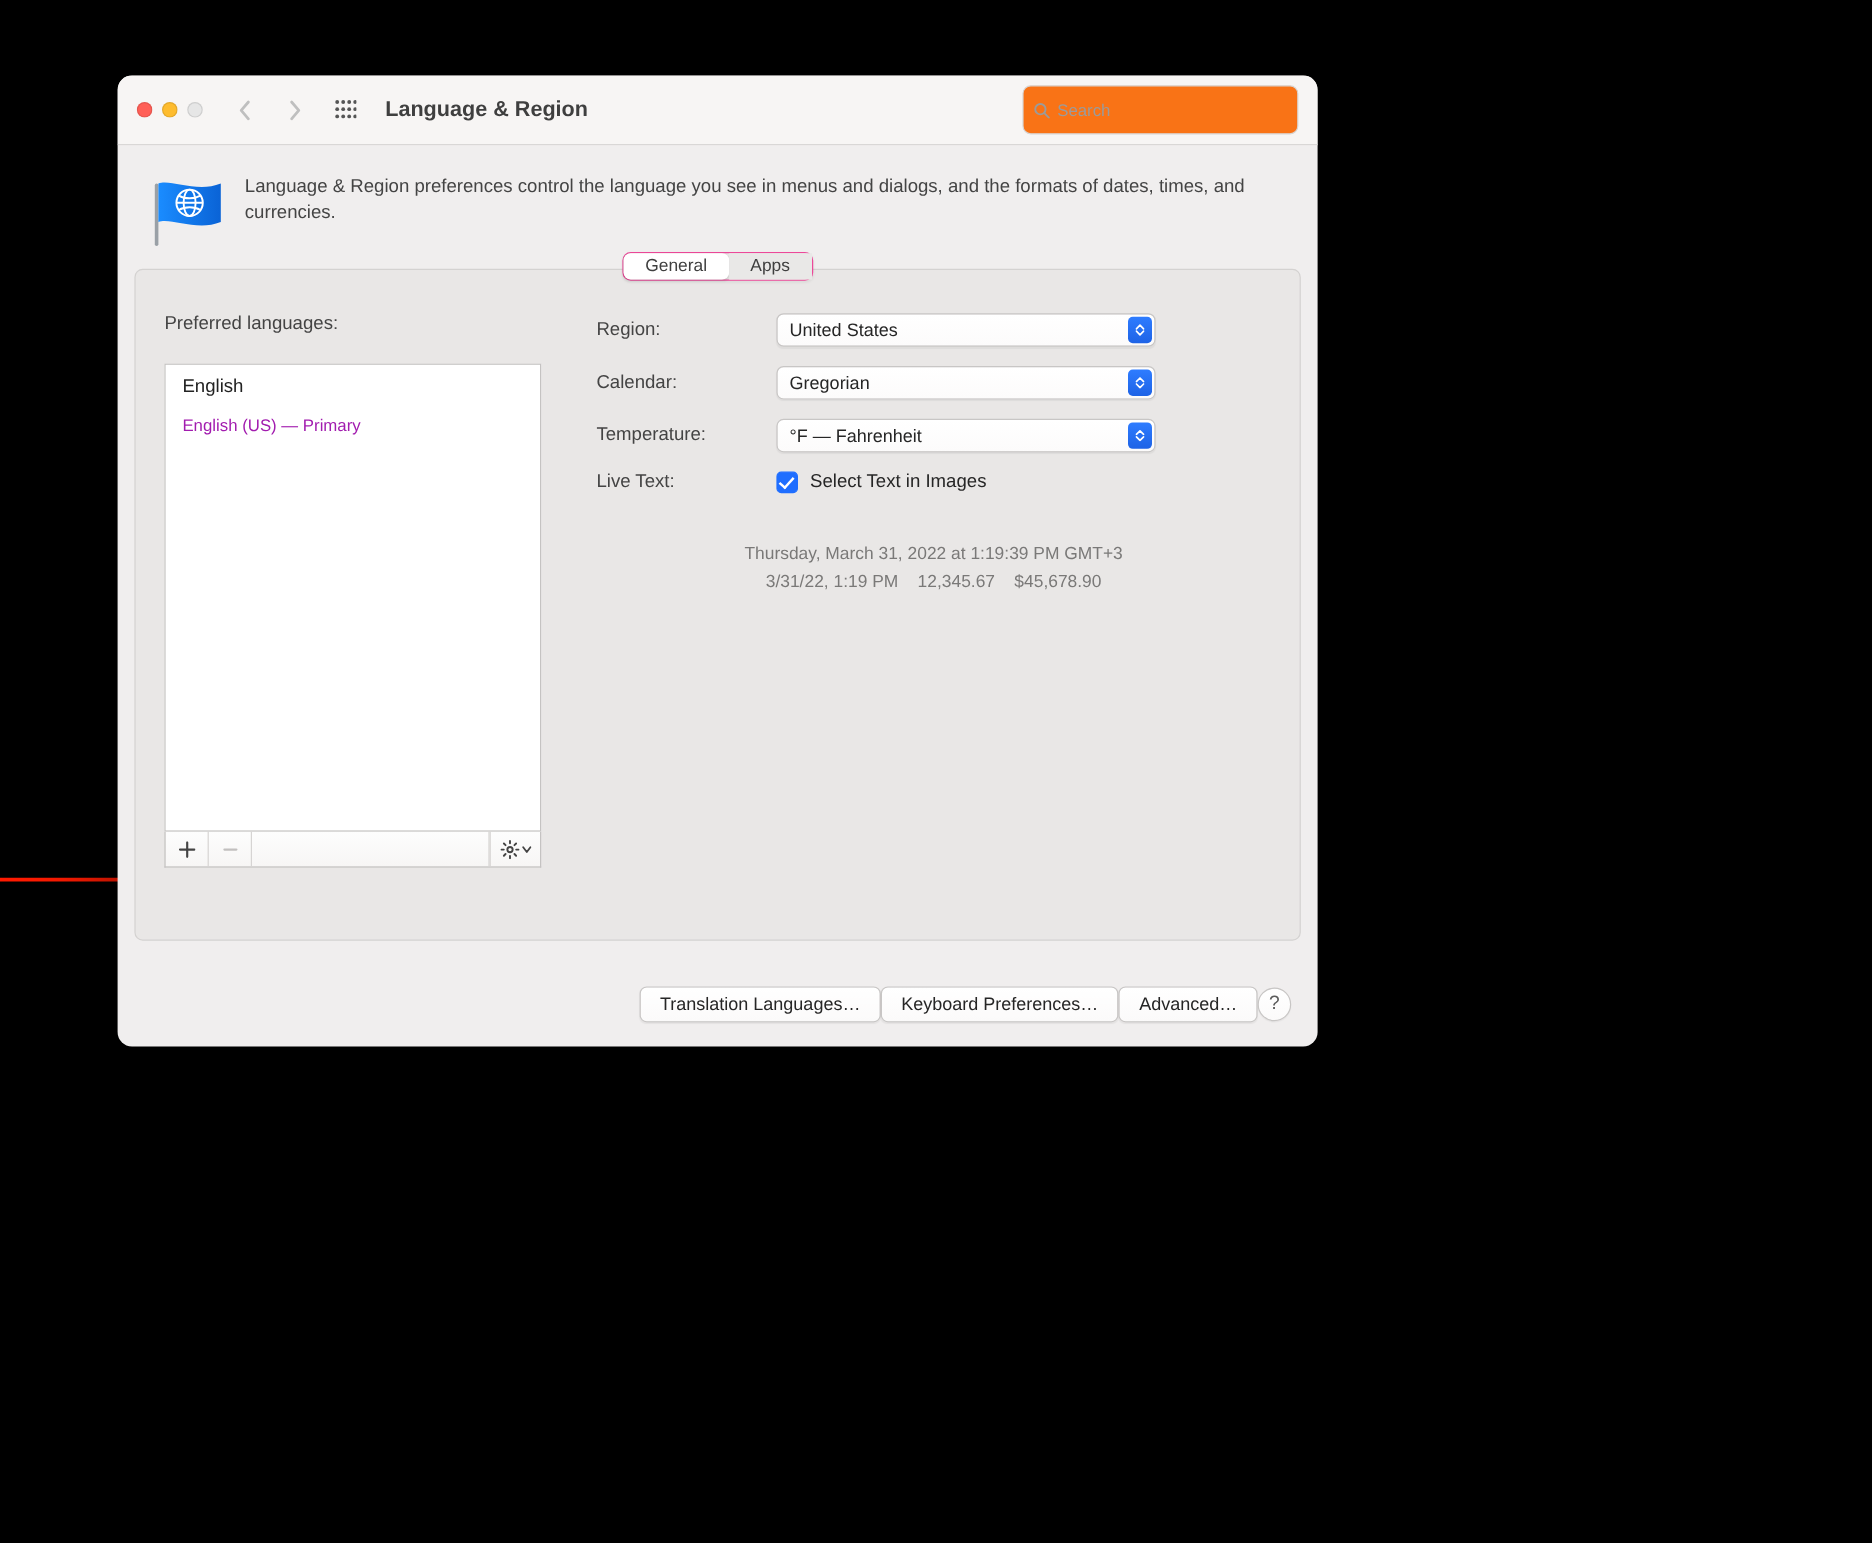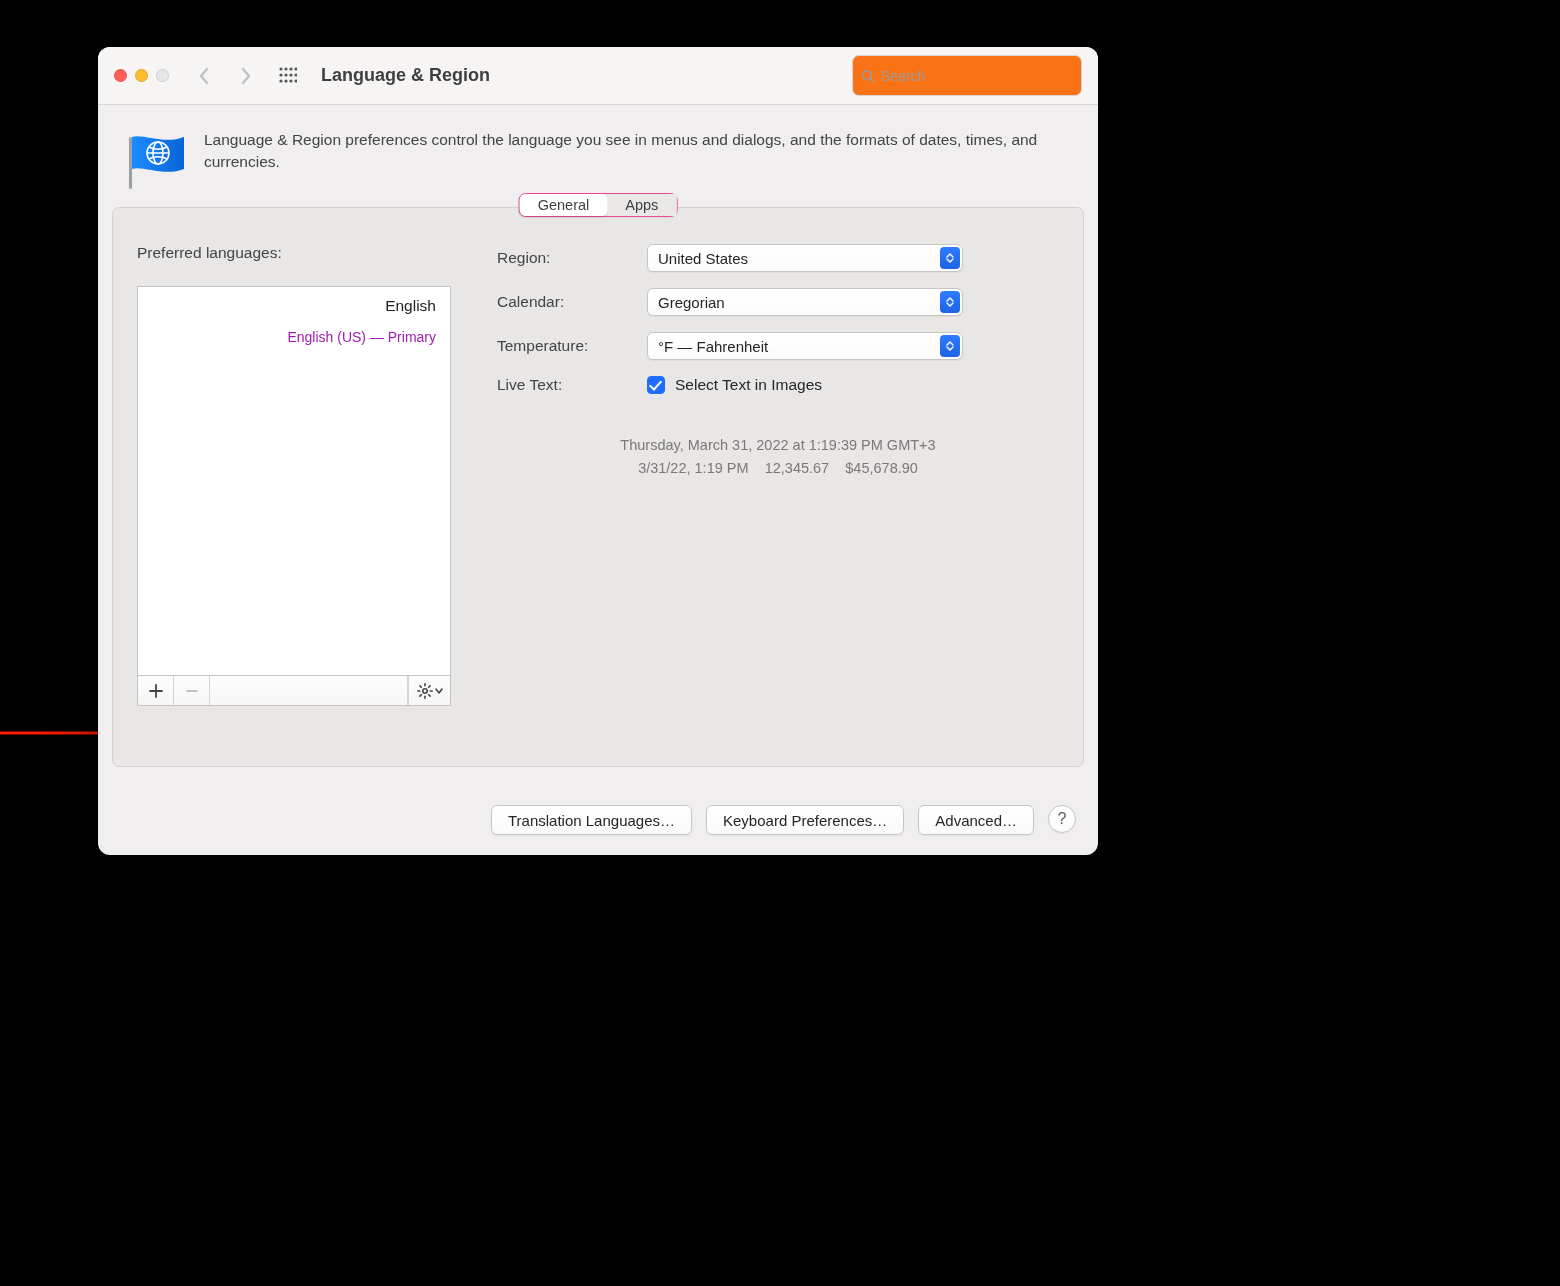--- a/index.html
+++ b/index.html
@@ -6,21 +6,21 @@
     body {
       background: #000;
       width: 1560px;
       height: 1286px;
       position: relative;
       font-family: -apple-system, BlinkMacSystemFont, "Helvetica Neue", sans-serif;
     }
     .window {
       position: absolute;
       left: 98px;
-      top: 47px;
+      top: 63px;
       width: 1000px;
       background: #f0eeee;
       border-radius: 12px;
       box-shadow: 0 30px 80px rgba(0,0,0,0.5);
       overflow: hidden;
     }
     .titlebar {
       height: 58px;
       display: flex;
       align-items: center;
@@ -126,21 +126,20 @@
     .content-row { display:flex; gap: 46px; }
     .left-col { width: 314px; flex:none; }
     .left-col .label {
       font-size: 15.5px; color:#444; margin-bottom:24px;
     }
     .lang-list {
       background: #fff;
       border: 1px solid #c5c3c2;
       height: 390px;
       position: relative;
-      text-align: right;
     }
     .lang-item { padding: 10px 14px 8px; }
     .lang-name { font-size: 15.5px; color:#222; }
     .lang-sub { font-size: 14px; color:#a21caf; margin-top:14px; }
     .lang-toolbar {
       display:flex; height:30px;
       border: 1px solid #c5c3c2; border-top:none;
       background: linear-gradient(#fdfdfd,#f7f6f5);
     }
     .lang-tbtn {
@@ -193,23 +192,23 @@
     }
     .opt-text { font-size: 15.5px; color:#262626; }
     .example {
       margin-top: 40px;
       text-align:center;
       color:#7a7978;
       font-size:14.5px;
       line-height:1.6;
     }
     .footer-btns {
-      display:flex; gap:14px; justify-content:flex-end;
+      display:flex; justify-content:flex-end;
       padding: 14px 22px 20px;
-      align-items:flex-start;
+      align-items:center;
     }
     .btn {
       height: 30px;
       padding: 0 16px;
       background: linear-gradient(#fff,#fbfafa);
       border:1px solid #c8c6c5;
       border-radius:6px;
       box-shadow:0 1px 1px rgba(0,0,0,.05);
       font-size:15px;color:#262626;
       display:flex;align-items:center;

